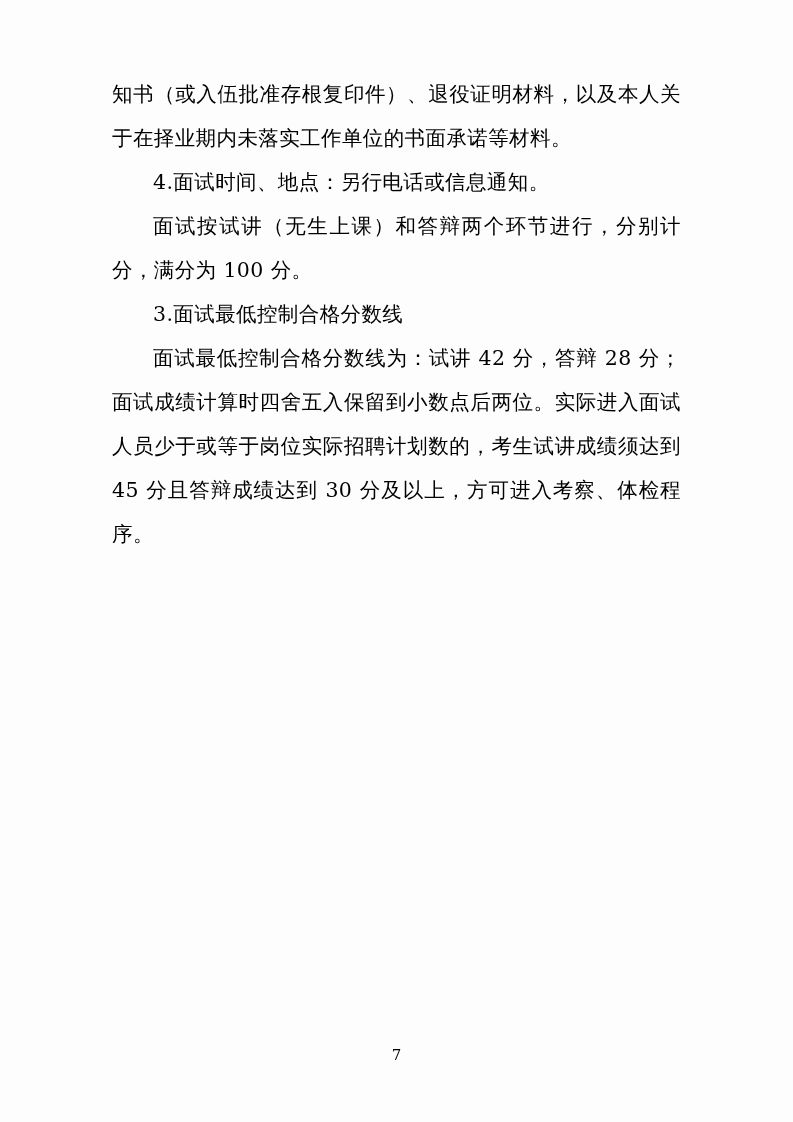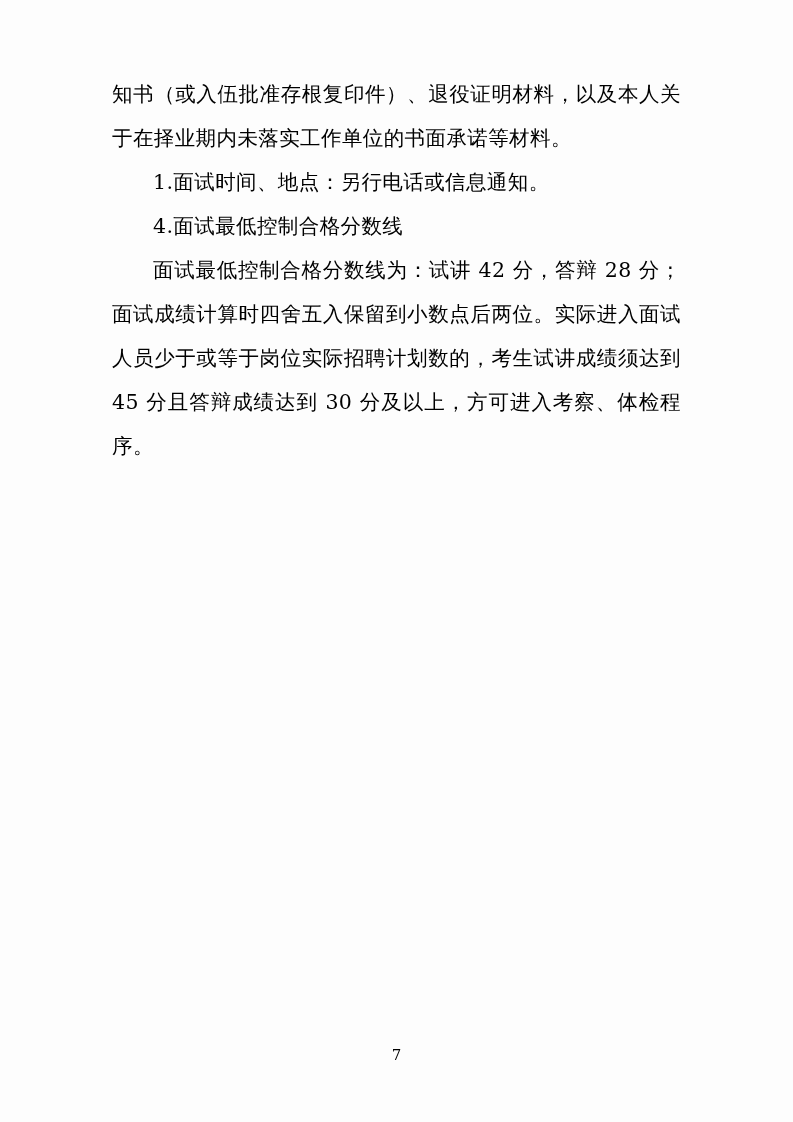--- a/index.html
+++ b/index.html
@@ -50,19 +50,20 @@
     font-family: "DejaVu Serif", "Liberation Serif", serif;
     color: #000000;
   }
 </style>
 </head>
 <body>
 
 <div class="page">
   <div class="body-text">
     <p class="para no-indent">知书（或入伍批准存根复印件）、退役证明材料，以及本人关于在择业期内未落实工作单位的书面承诺等材料。</p>
-    <p class="para">1.面试时间、地点：另行电话或信息通知。</p>
-    <p class="para">4.面试最低控制合格分数线</p>
+    <p class="para">4.面试时间、地点：另行电话或信息通知。</p>
+    <p class="para">面试按试讲（无生上课）和答辩两个环节进行，分别计分，满分为 100 分。</p>
+    <p class="para">3.面试最低控制合格分数线</p>
     <p class="para">面试最低控制合格分数线为：试讲 42 分，答辩 28 分；面试成绩计算时四舍五入保留到小数点后两位。实际进入面试人员少于或等于岗位实际招聘计划数的，考生试讲成绩须达到 45 分且答辩成绩达到 30 分及以上，方可进入考察、体检程序。</p>
 
   </div>
   <div class="page-number">7</div>
 </div>
 
 </body></html>

